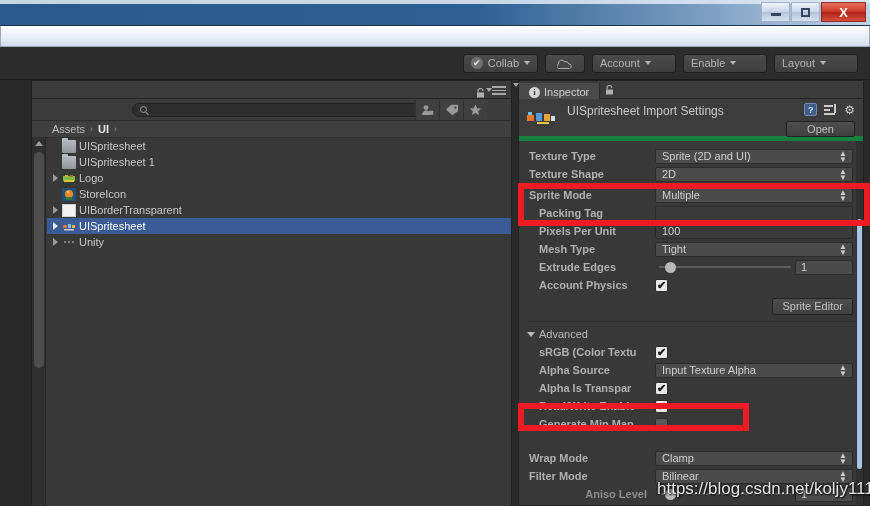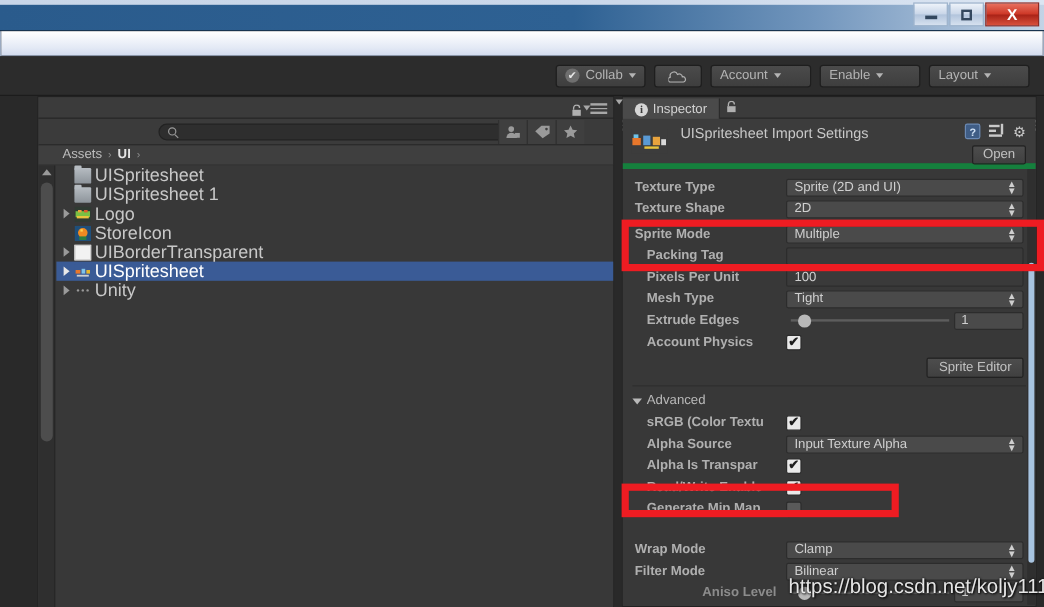--- a/index.html
+++ b/index.html
@@ -148,21 +148,21 @@
     border-left: 4px solid transparent; border-right: 4px solid transparent;
     border-bottom: 5px solid #9a9a9a;
   }
   .tree-scroll .thumb {
     position: absolute; left: 2px; top: 14px; width: 10px; height: 216px;
     background: #4d4d4d; border-radius: 5px;
   }
   .tree-rows { position: absolute; left: 15px; top: 0; right: 0; }
   .trow {
     height: 16px; display: flex; align-items: center; gap: 3px;
-    color: #c8c8c8; font-size: 15px; padding-left: 6px;
+    color: #c8c8c8; font-size: 11px; padding-left: 6px;
   }
   .trow.sel { background: #3a5b96; color: #ffffff; }
   .trow .arrow {
     width: 0; height: 0; flex: none; margin-right: 1px;
     border-top: 4px solid transparent; border-bottom: 4px solid transparent;
     border-left: 5px solid #9a9a9a;
   }
   .trow .arrow.hidden { visibility: hidden; }
   .trow.sel .arrow { border-left-color: #e9e9e9; }
   .trow .ico { width: 14px; height: 13px; flex: none; }
@@ -217,21 +217,21 @@
     align-items: center;
   }
   .hi-help {
     width: 13px; height: 13px; border: 1px solid #6b8ab5; border-radius: 2px;
     background: #3f5d86; color: #cfe0f5; font-size: 9px; font-weight: bold;
     display: flex; align-items: center; justify-content: center;
   }
   .hi-preset { width: 13px; height: 13px; position: relative; }
   .hi-gear { color: #c9c9c9; font-size: 12px; line-height: 1; }
   .open-btn {
-    position: absolute; right: 8px; top: 22px; height: 16px; padding: 0 8px;
+    position: absolute; right: 8px; top: 22px; height: 16px; padding: 0 20px;
     border: 1px solid #222; border-radius: 2px;
     background: linear-gradient(to bottom, #4d4d4d, #404040);
     color: #c2c2c2; font-size: 11px;
     display: flex; align-items: center;
   }
   .insp-body { position: relative; height: 363px; background: #383838; }
 
   .row {
     height: 18px; display: flex; align-items: center; position: relative;
     padding-left: 10px;

